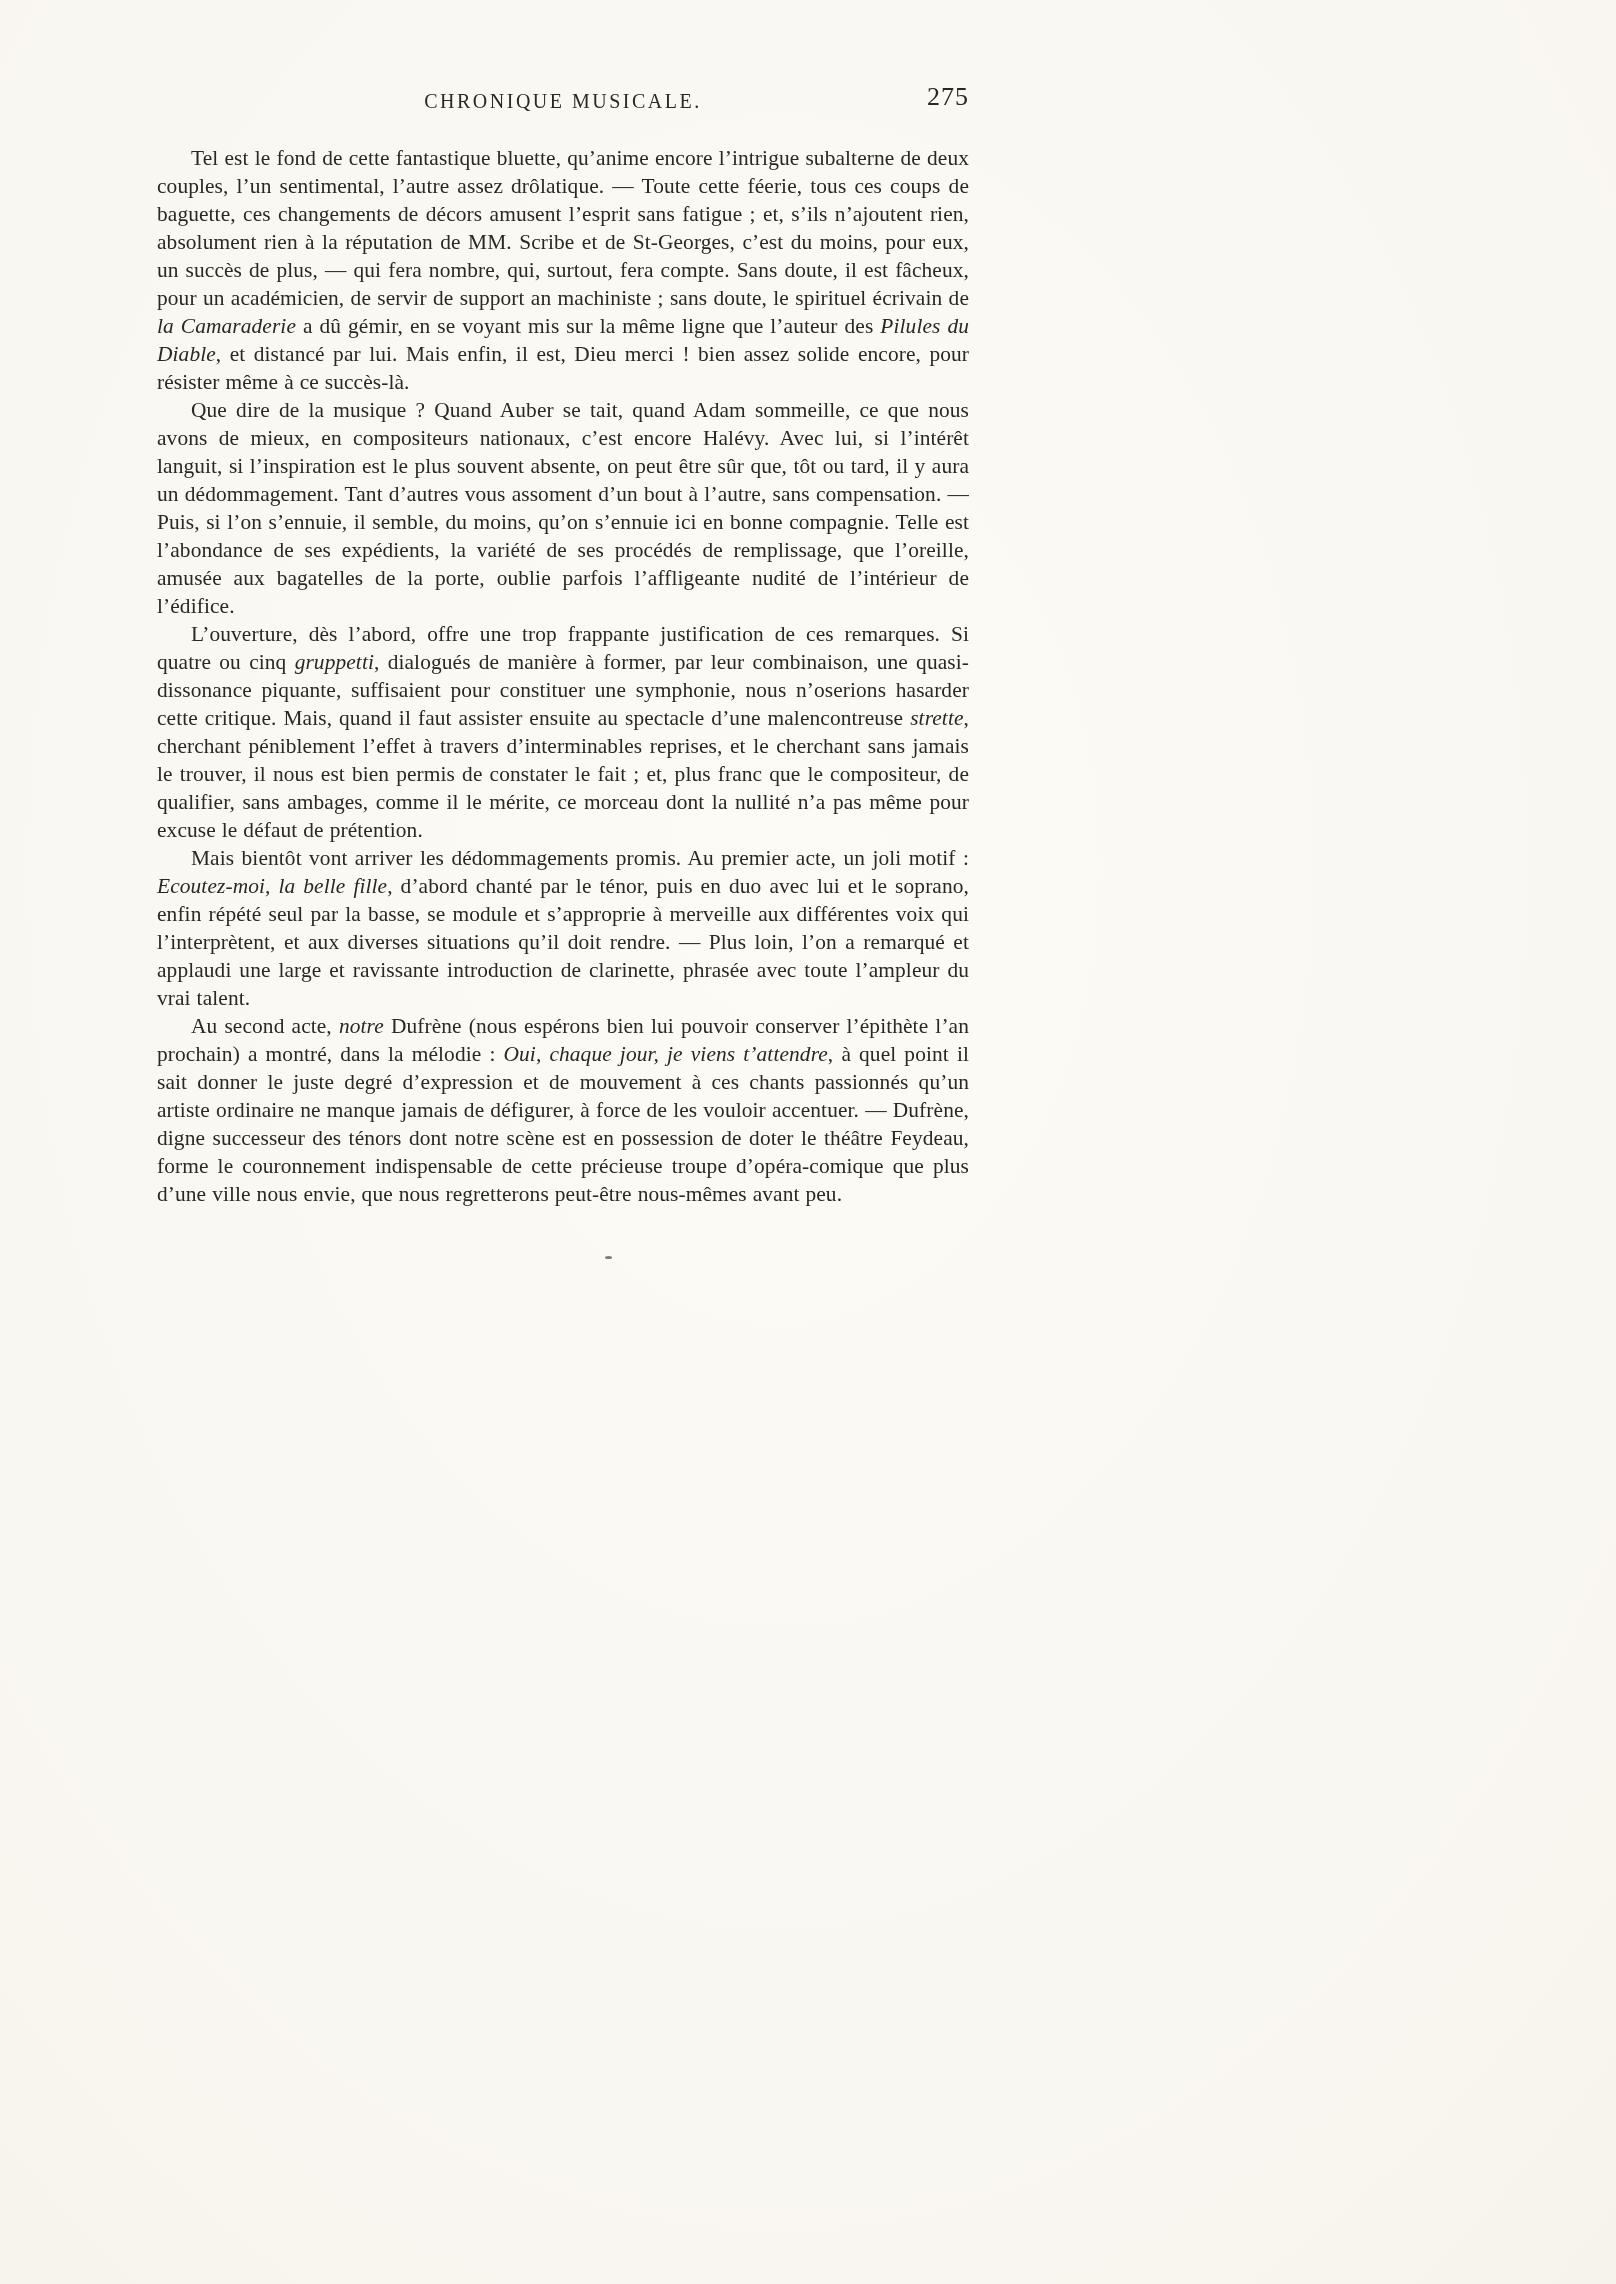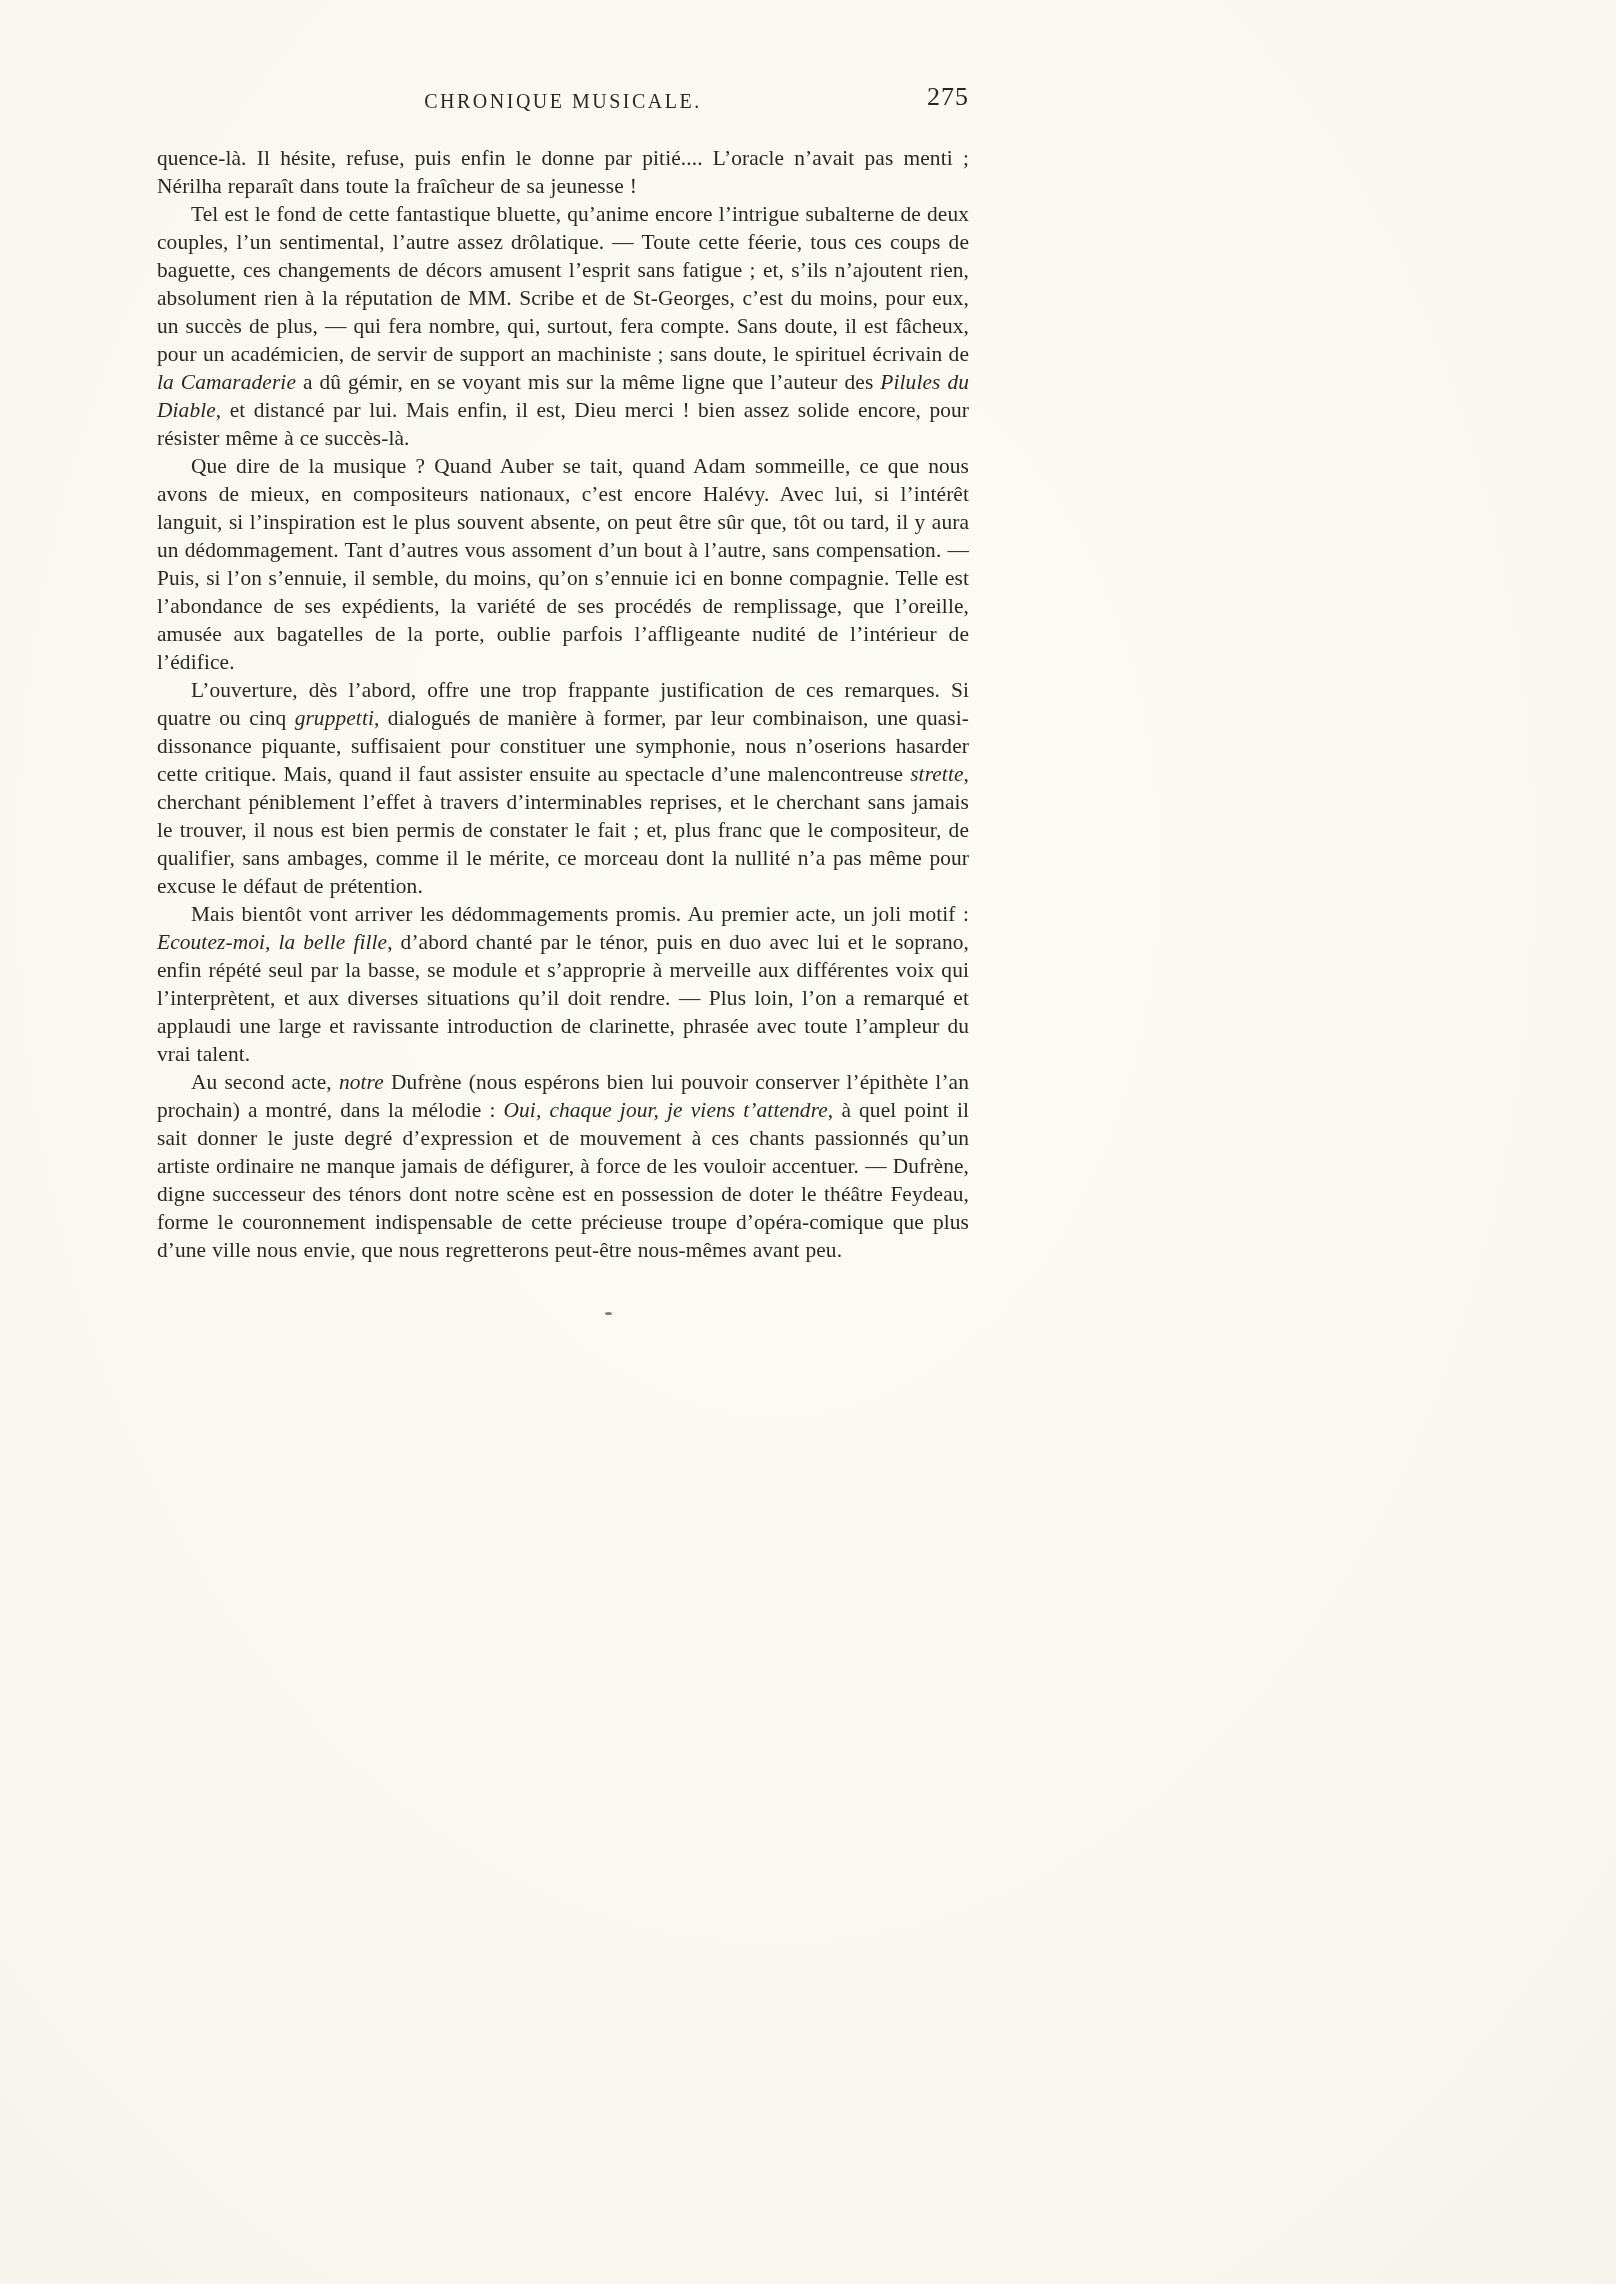--- a/index.html
+++ b/index.html
@@ -76,21 +76,20 @@
 <body>
 
 <div class="column">
 
   <div class="running-header">
     <span class="header-title">CHRONIQUE MUSICALE.</span>
     <span class="page-number">275</span>
   </div>
 
   <div class="body-text" id="body-text">
-      <p class="para"><span>quence-là. Il hésite, refuse, puis enfin le donne par pitié.... L’oracle n’avait pas menti ; Nérilha reparaît dans toute la fraîcheur de sa jeunesse !</span></p>
       <p class="para indent"><span>Tel est le fond de cette fantastique bluette, qu’anime encore l’intrigue subalterne de deux couples, l’un sentimental, l’autre assez drôlatique. — Toute cette féerie, tous ces coups de baguette, ces changements de décors amusent l’esprit sans fatigue ; et, s’ils n’ajoutent rien, absolument rien à la réputation de MM. Scribe et de St-Georges, c’est du moins, pour eux, un succès de plus, — qui fera nombre, qui, surtout, fera compte. Sans doute, il est fâcheux, pour un académicien, de servir de support an machiniste ; sans doute, le spirituel écrivain de </span><i>la Camaraderie</i><span> a dû gémir, en se voyant mis sur la même ligne que l’auteur des </span><i>Pilules du Diable</i><span>, et distancé par lui. Mais enfin, il est, Dieu merci ! bien assez solide encore, pour résister même à ce succès-là.</span></p>
       <p class="para indent"><span>Que dire de la musique ? Quand Auber se tait, quand Adam sommeille, ce que nous avons de mieux, en compositeurs nationaux, c’est encore Halévy. Avec lui, si l’intérêt languit, si l’inspiration est le plus souvent absente, on peut être sûr que, tôt ou tard, il y aura un dédommagement. Tant d’autres vous assoment d’un bout à l’autre, sans compensation. — Puis, si l’on s’ennuie, il semble, du moins, qu’on s’ennuie ici en bonne compagnie. Telle est l’abondance de ses expédients, la variété de ses procédés de remplissage, que l’oreille, amusée aux bagatelles de la porte, oublie parfois l’affligeante nudité de l’intérieur de l’édifice.</span></p>
       <p class="para indent"><span>L’ouverture, dès l’abord, offre une trop frappante justification de ces remarques. Si quatre ou cinq </span><i>gruppetti</i><span>, dialogués de manière à former, par leur combinaison, une quasi-dissonance piquante, suffisaient pour constituer une symphonie, nous n’oserions hasarder cette critique. Mais, quand il faut assister ensuite au spectacle d’une malencontreuse </span><i>strette</i><span>, cherchant péniblement l’effet à travers d’interminables reprises, et le cherchant sans jamais le trouver, il nous est bien permis de constater le fait ; et, plus franc que le compositeur, de qualifier, sans ambages, comme il le mérite, ce morceau dont la nullité n’a pas même pour excuse le défaut de prétention.</span></p>
       <p class="para indent"><span>Mais bientôt vont arriver les dédommagements promis. Au premier acte, un joli motif : </span><i>Ecoutez-moi, la belle fille</i><span>, d’abord chanté par le ténor, puis en duo avec lui et le soprano, enfin répété seul par la basse, se module et s’approprie à merveille aux différentes voix qui l’interprètent, et aux diverses situations qu’il doit rendre. — Plus loin, l’on a remarqué et applaudi une large et ravissante introduction de clarinette, phrasée avec toute l’ampleur du vrai talent.</span></p>
       <p class="para indent"><span>Au second acte, </span><i>notre</i><span> Dufrène (nous espérons bien lui pouvoir conserver l’épithète l’an prochain) a montré, dans la mélodie : </span><i>Oui, chaque jour, je viens t’attendre</i><span>, à quel point il sait donner le juste degré d’expression et de mouvement à ces chants passionnés qu’un artiste ordinaire ne manque jamais de défigurer, à force de les vouloir accentuer. — Dufrène, digne successeur des ténors dont notre scène est en possession de doter le théâtre Feydeau, forme le couronnement indispensable de cette précieuse troupe d’opéra-comique que plus d’une ville nous envie, que nous regretterons peut-être nous-mêmes avant peu.</span></p>
     </div>
 
   <div class="printer-mark"></div>
 
 </div>

